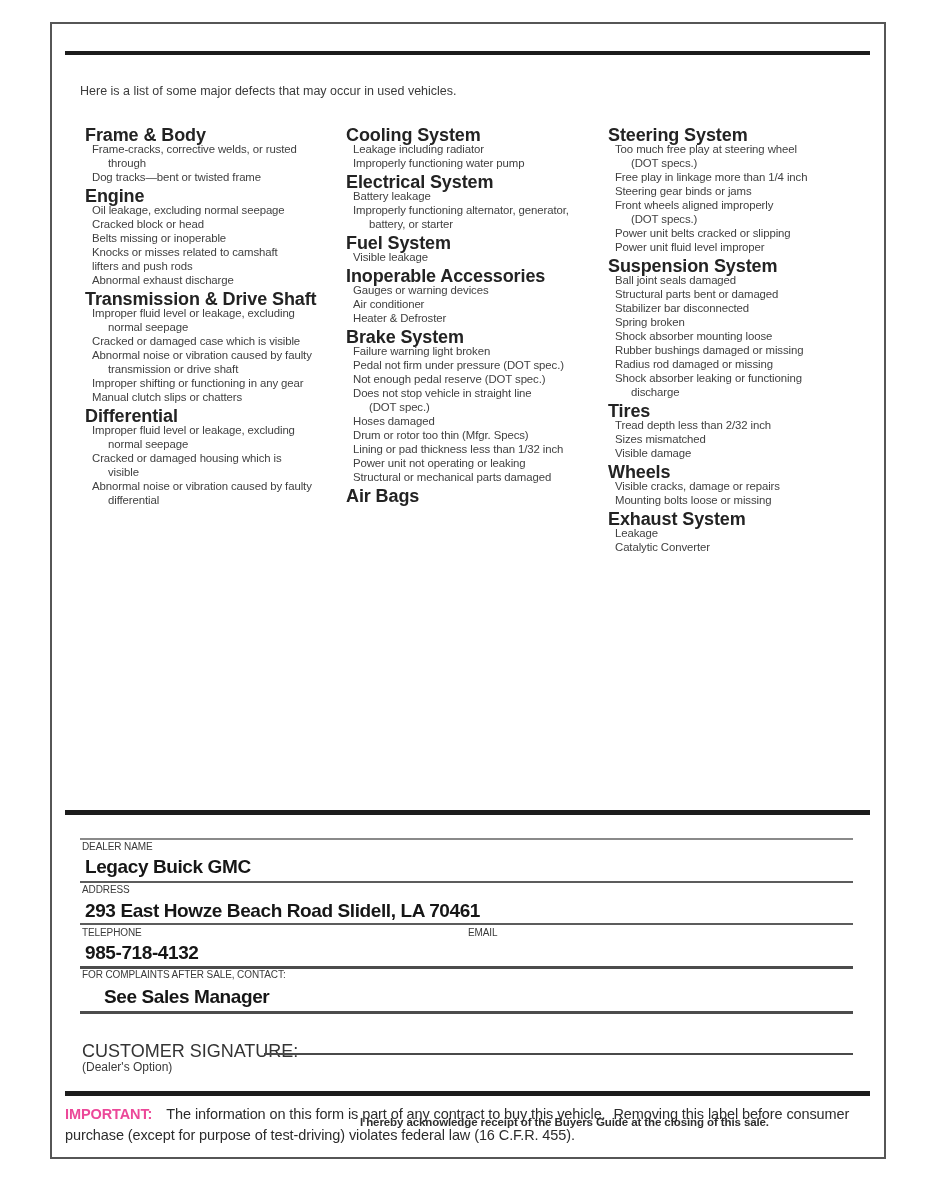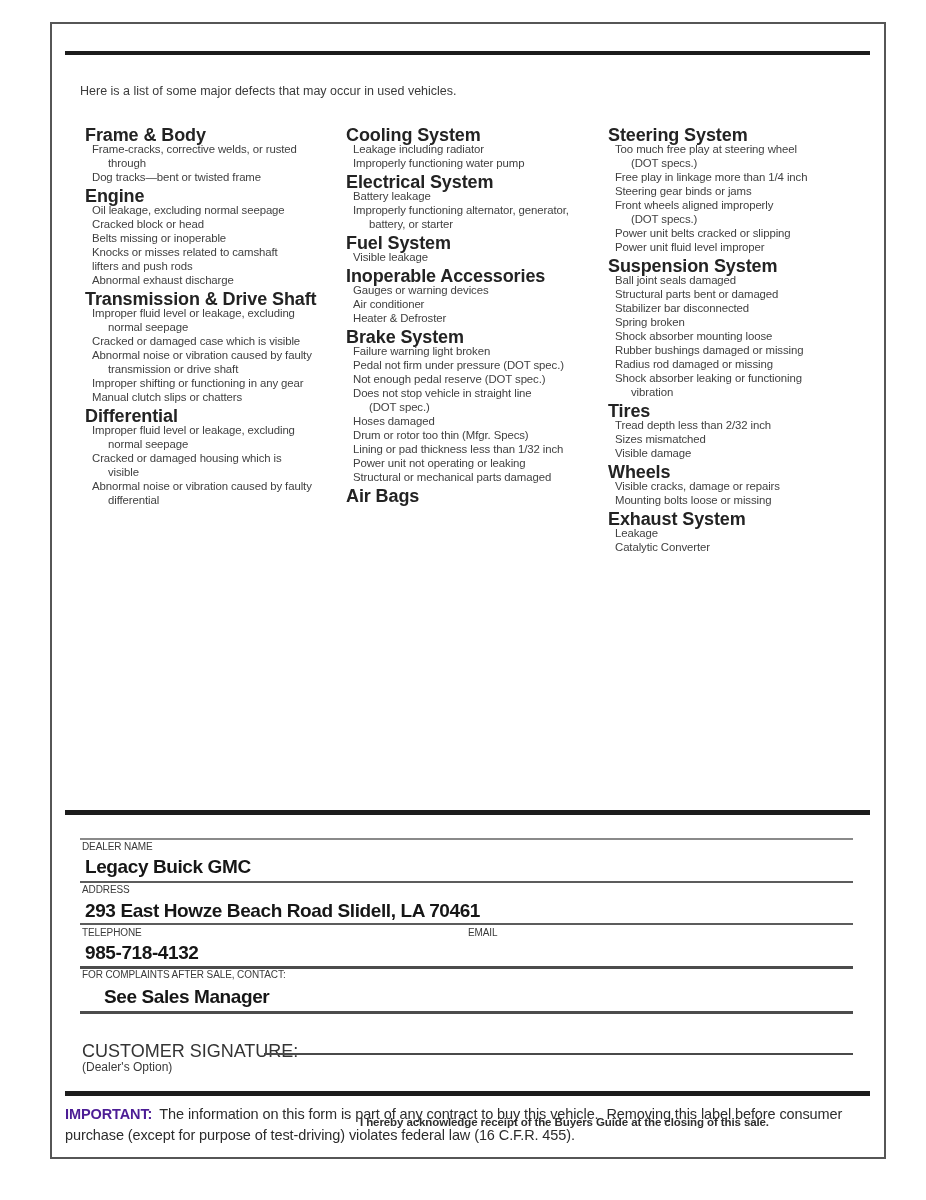--- a/index.html
+++ b/index.html
@@ -26,21 +26,21 @@
   .rule.thin{height:1.5px;background:#8a8a8a;}
   .field-label{position:absolute;font-size:10px;color:#3a3a3a;letter-spacing:-0.1px;}
   .field-value{position:absolute;font-size:19px;font-weight:bold;color:#161616;letter-spacing:-0.4px;}
   #sig-label{position:absolute;left:82px;top:1041px;font-size:18px;color:#343434;}
   #sig-line{position:absolute;left:264px;top:1053px;width:589px;height:1.5px;background:#4a4a4a;}
   #dealers-option{position:absolute;left:82px;top:1060px;font-size:12px;color:#3a3a3a;}
   #ack{position:absolute;left:348px;top:1116px;font-size:11.5px;font-weight:600;color:#2e2e2e;
         letter-spacing:-0.1px;padding-left:12px;}
   #important{position:absolute;left:65px;top:1104px;width:804px;font-size:14.5px;line-height:21px;
         color:#2c2c2c;letter-spacing:-0.1px;}
-  #important b{margin-right:7px;color:#4c1d95;}
+  #important b{margin-right:14px;color:#ec4899;}
 </style>
 </head>
 <body>
 
 <div id="page">
   <div id="border-frame"></div>
 
   <div id="bar-top" class="bar"></div>
 
   <div id="intro">Here is a list of some major defects that may occur in used vehicles.</div>
@@ -113,21 +113,21 @@
         <div class="item">Power unit fluid level improper</div>
         <div class="sec-title">Suspension System</div>
         <div class="item">Ball joint seals damaged</div>
         <div class="item">Structural parts bent or damaged</div>
         <div class="item">Stabilizer bar disconnected</div>
         <div class="item">Spring broken</div>
         <div class="item">Shock absorber mounting loose</div>
         <div class="item">Rubber bushings damaged or missing</div>
         <div class="item">Radius rod damaged or missing</div>
         <div class="item">Shock absorber leaking or functioning</div>
-        <div class="item cont">vibration</div>
+        <div class="item cont">discharge</div>
         <div class="sec-title">Tires</div>
         <div class="item">Tread depth less than 2/32 inch</div>
         <div class="item">Sizes mismatched</div>
         <div class="item">Visible damage</div>
         <div class="sec-title">Wheels</div>
         <div class="item">Visible cracks, damage or repairs</div>
         <div class="item">Mounting bolts loose or missing</div>
         <div class="sec-title">Exhaust System</div>
         <div class="item">Leakage</div>
         <div class="item">Catalytic Converter</div>

